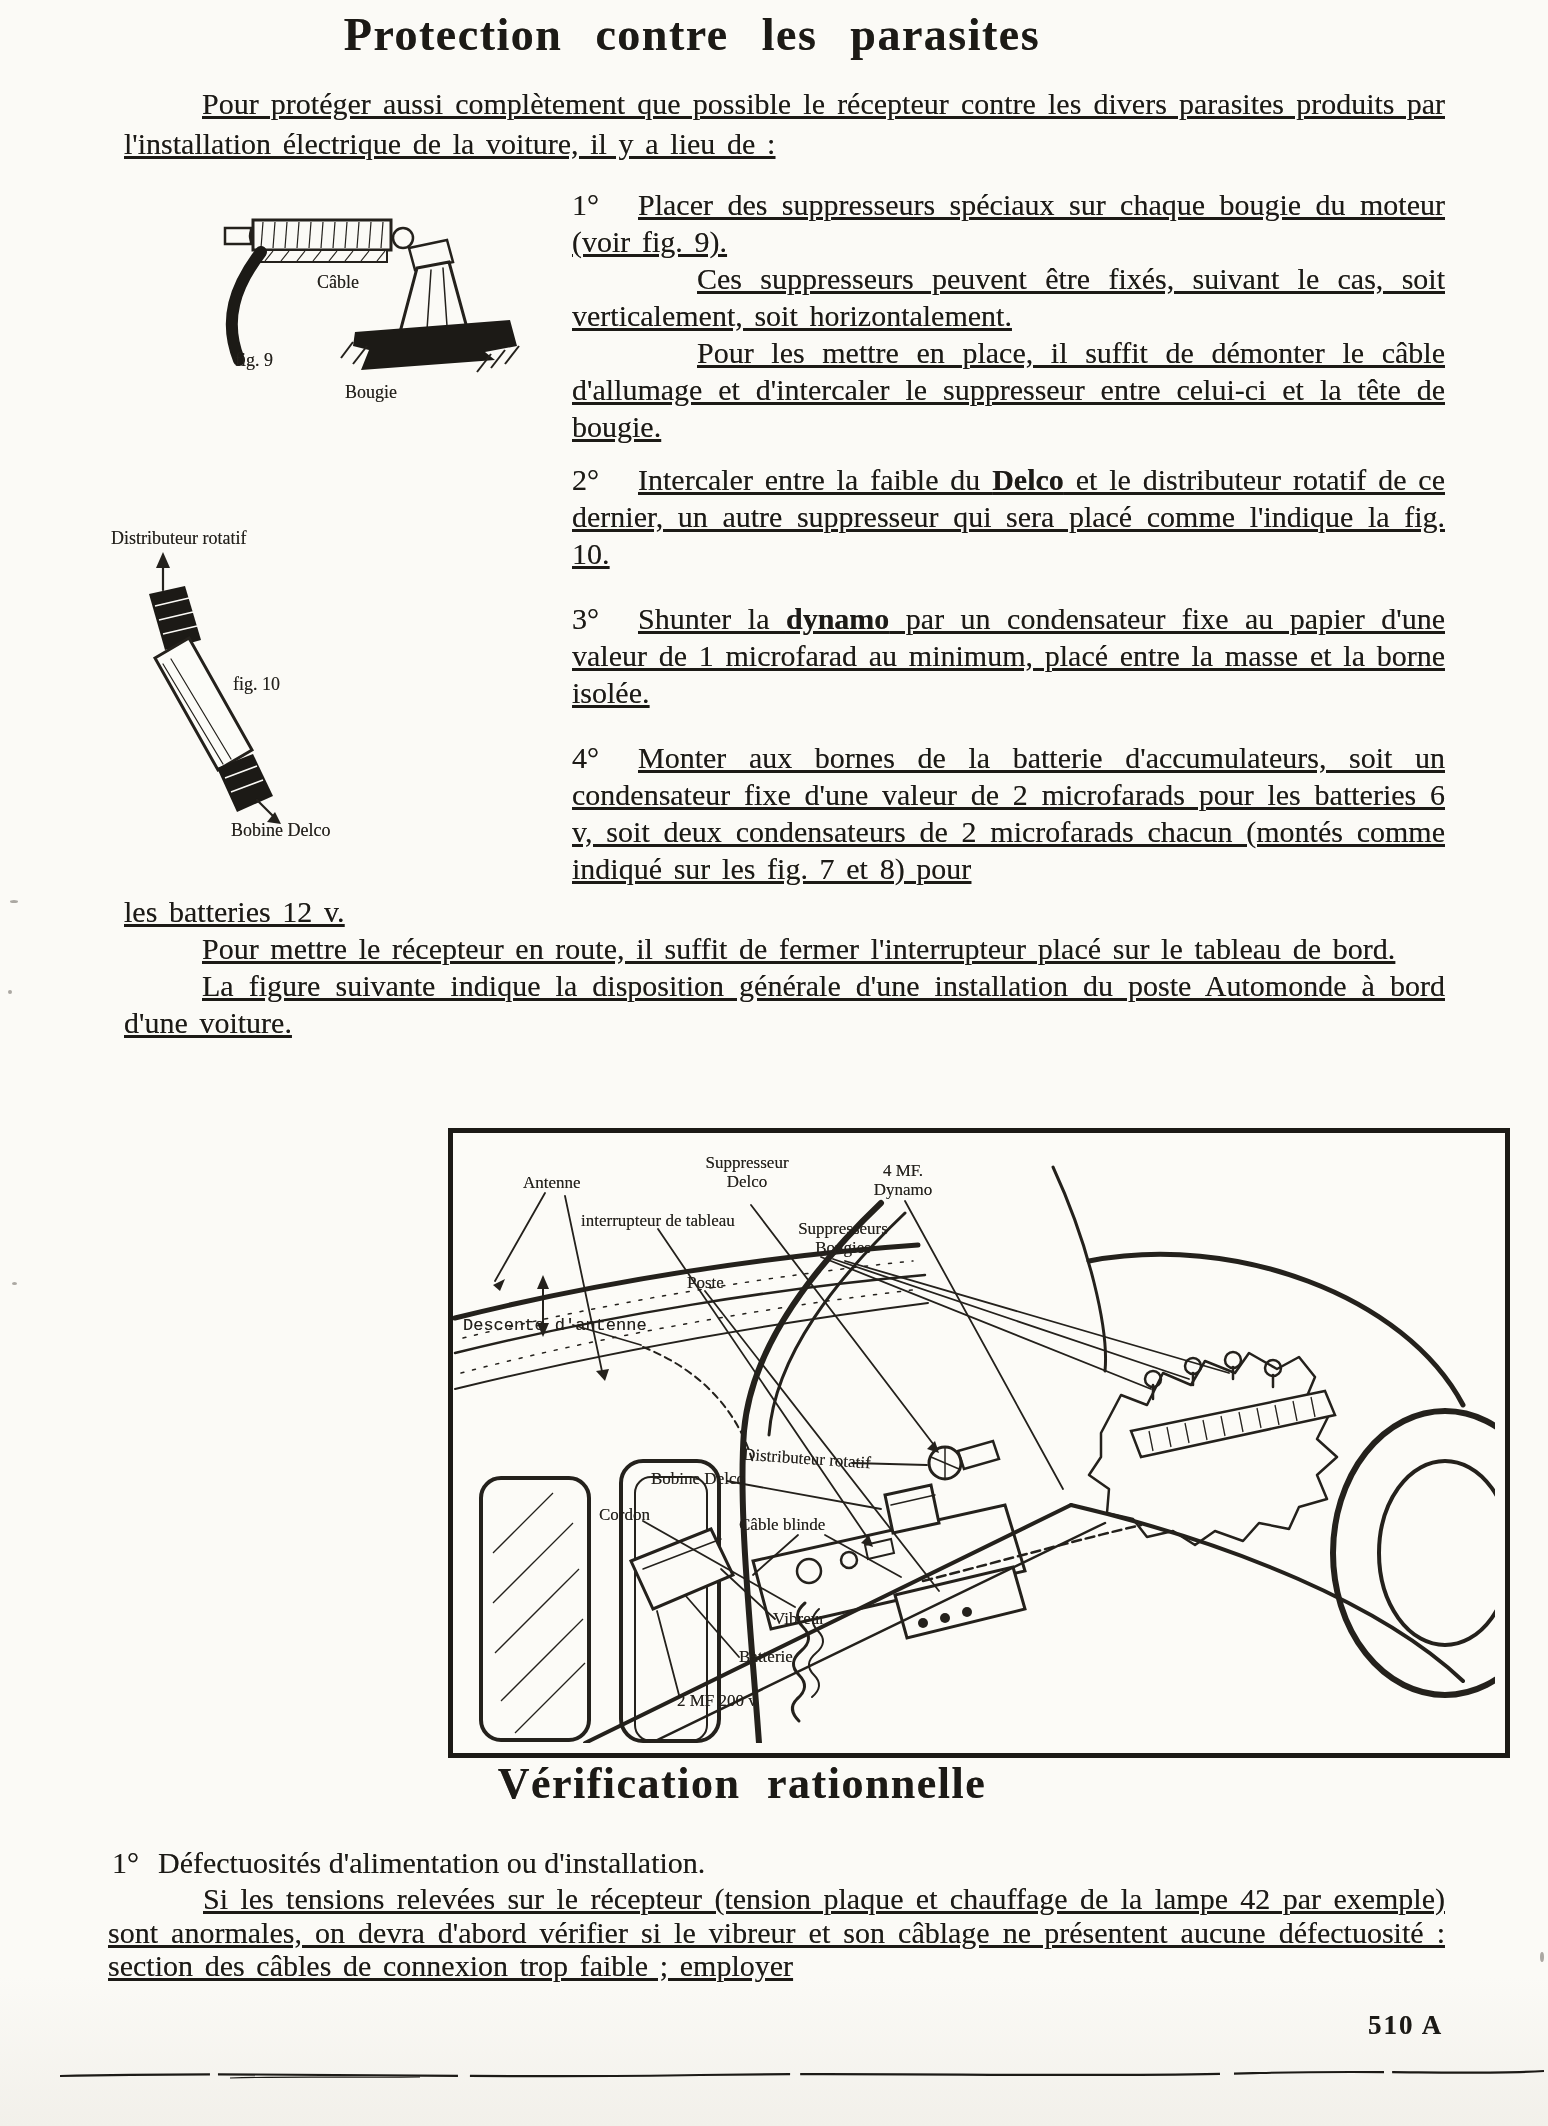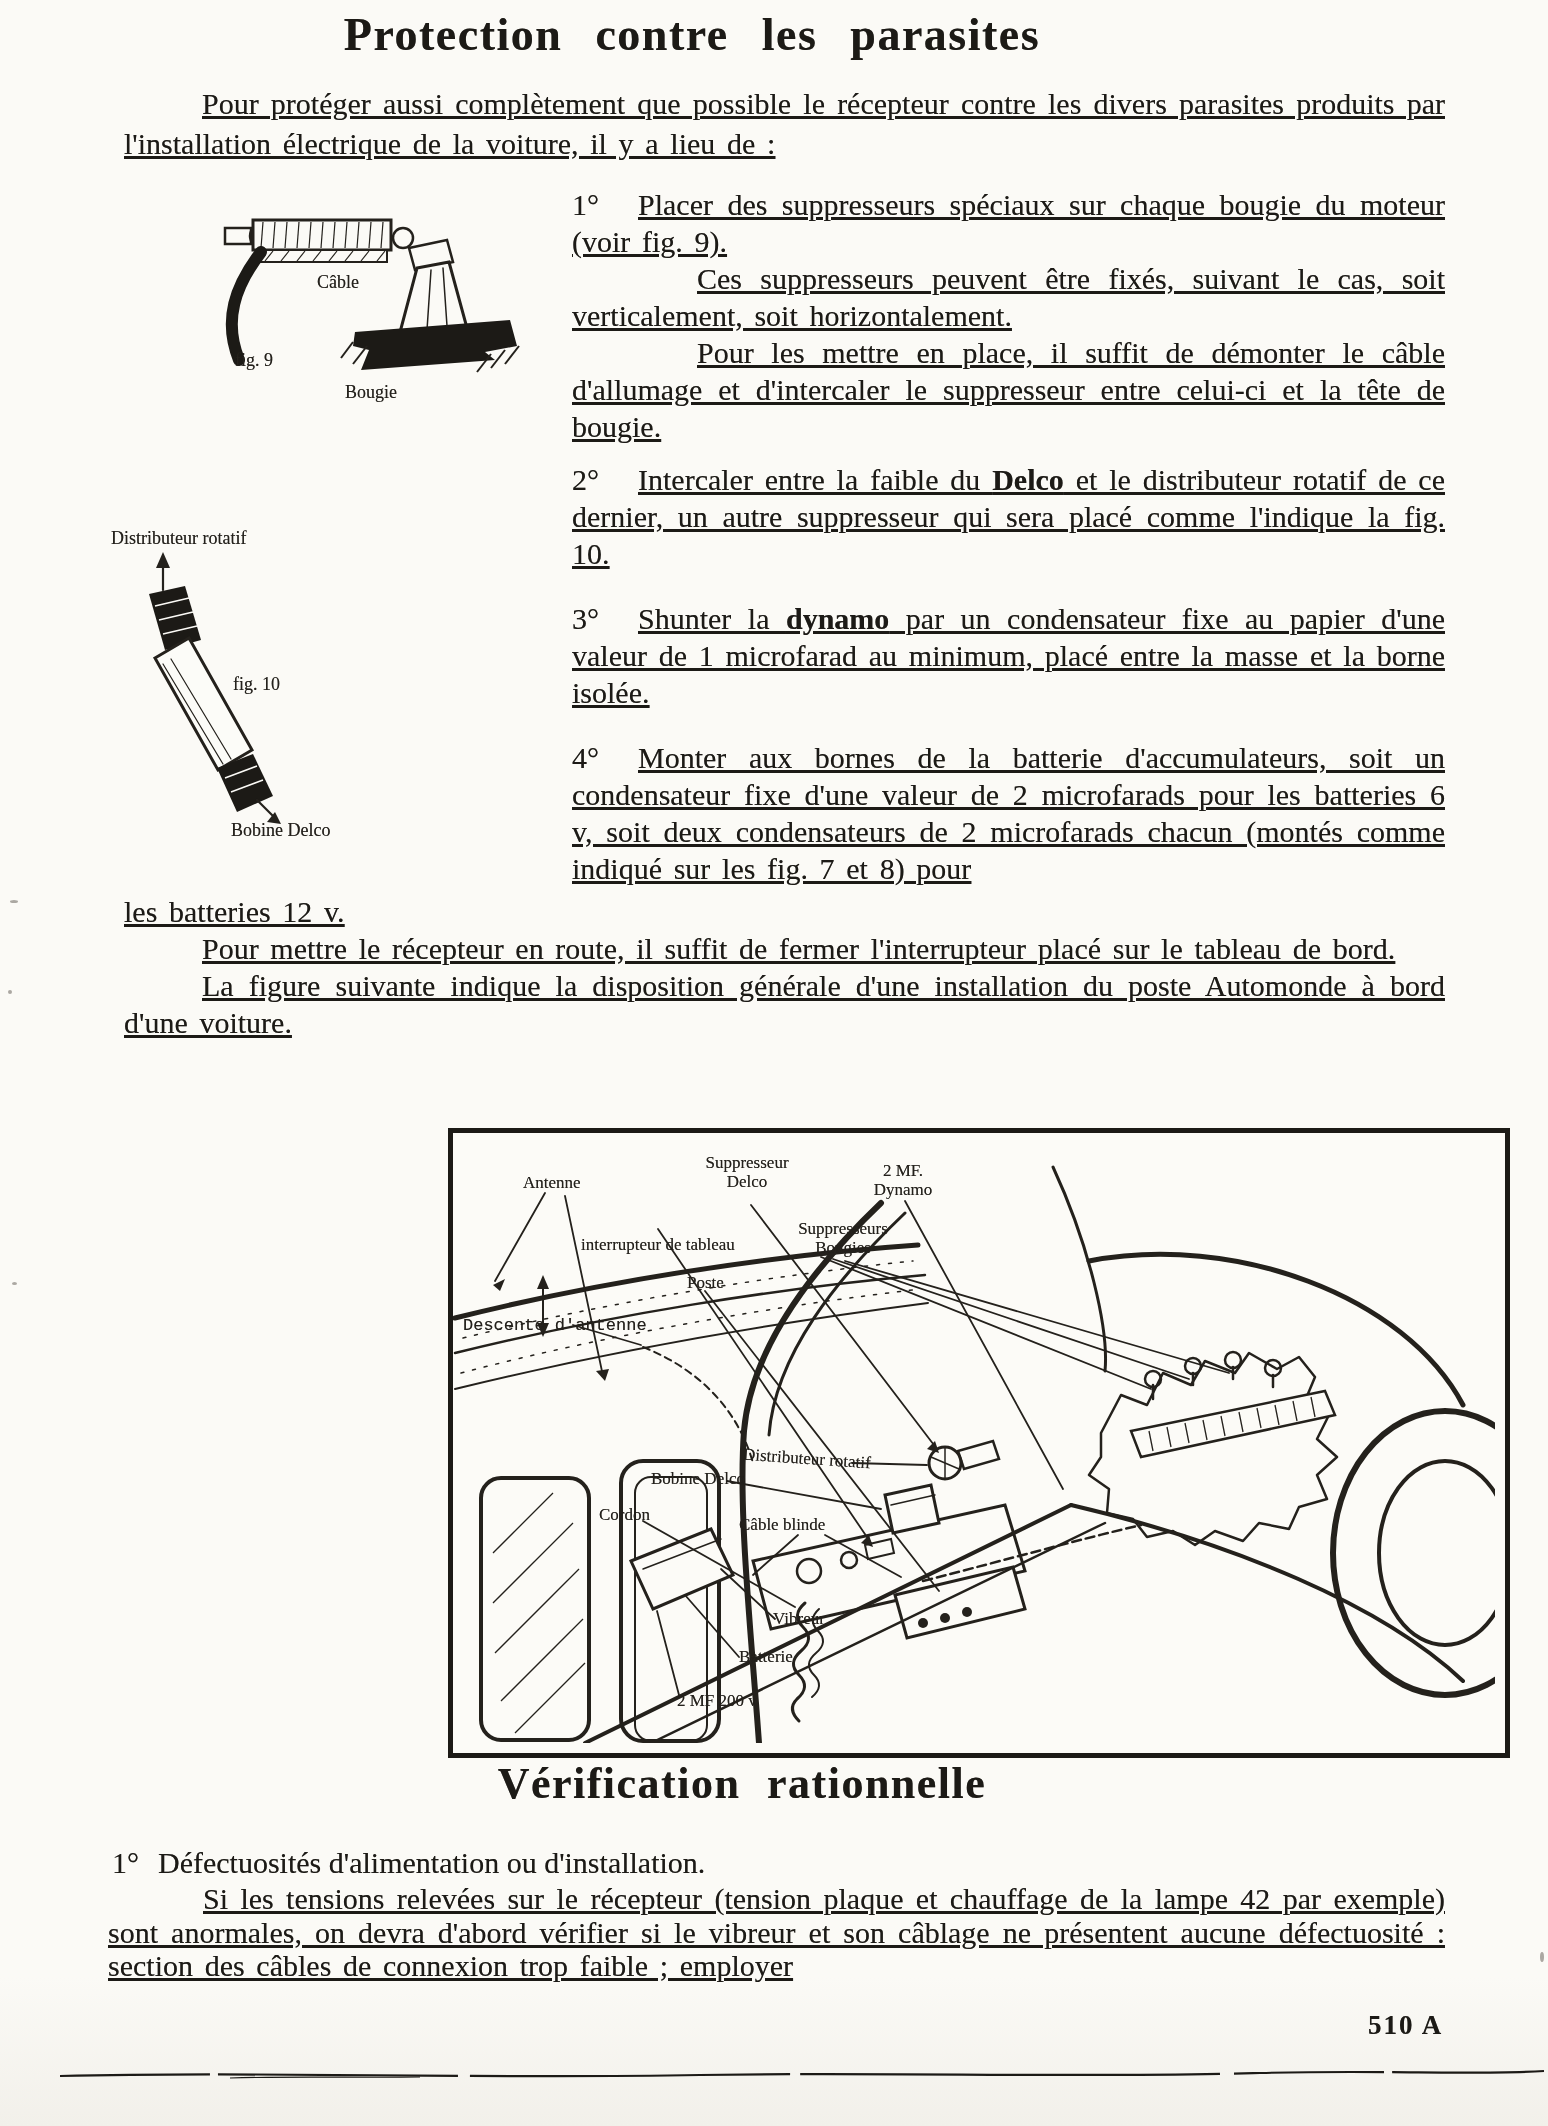--- a/index.html
+++ b/index.html
@@ -257,23 +257,23 @@
         <line x1="190" y1="388" x2="342" y2="474"></line>
       </g>
       <polygon points="40,152 52,146 47,158" fill="#24211c"></polygon>
       <polygon points="152,248 143,238 156,236" fill="#24211c"></polygon>
       <polygon points="420,414 408,410 416,402" fill="#24211c"></polygon>
       <polygon points="486,320 474,316 482,308" fill="#24211c"></polygon>
     </svg>
     <div class="abs car-label" style="left:70px;top:40px;">Antenne</div>
     <div class="abs car-label two-line" style="left:238px;top:20px;width:112px;">Suppresseur
 Delco</div>
-    <div class="abs car-label two-line" style="left:398px;top:28px;width:104px;">2 MF.
+    <div class="abs car-label two-line" style="left:398px;top:28px;width:104px;">4 MF.
 Dynamo</div>
-    <div class="abs car-label" style="left:128px;top:78px;margin-top:24px;">interrupteur de tableau</div>
+    <div class="abs car-label" style="left:128px;top:78px;">interrupteur de tableau</div>
     <div class="abs car-label two-line" style="left:328px;top:86px;width:124px;">Suppresseurs
 Bougies</div>
     <div class="abs car-label" style="left:234px;top:140px;">Poste</div>
     <div class="abs car-label" style="left:10px;top:183px;font-family:Liberation Mono, monospace;">Descente d'anten­ne</div>
     <div class="abs car-label" style="left:198px;top:336px;">Bobine Delco</div>
     <div class="abs car-label" style="left:290px;top:316px;transform:rotate(4deg);">Distributeur rotatif</div>
     <div class="abs car-label" style="left:146px;top:372px;">Cordon</div>
     <div class="abs car-label" style="left:286px;top:382px;">Câble blinde</div>
     <div class="abs car-label" style="left:320px;top:476px;">Vibreur</div>
     <div class="abs car-label" style="left:286px;top:514px;">Batterie</div>

